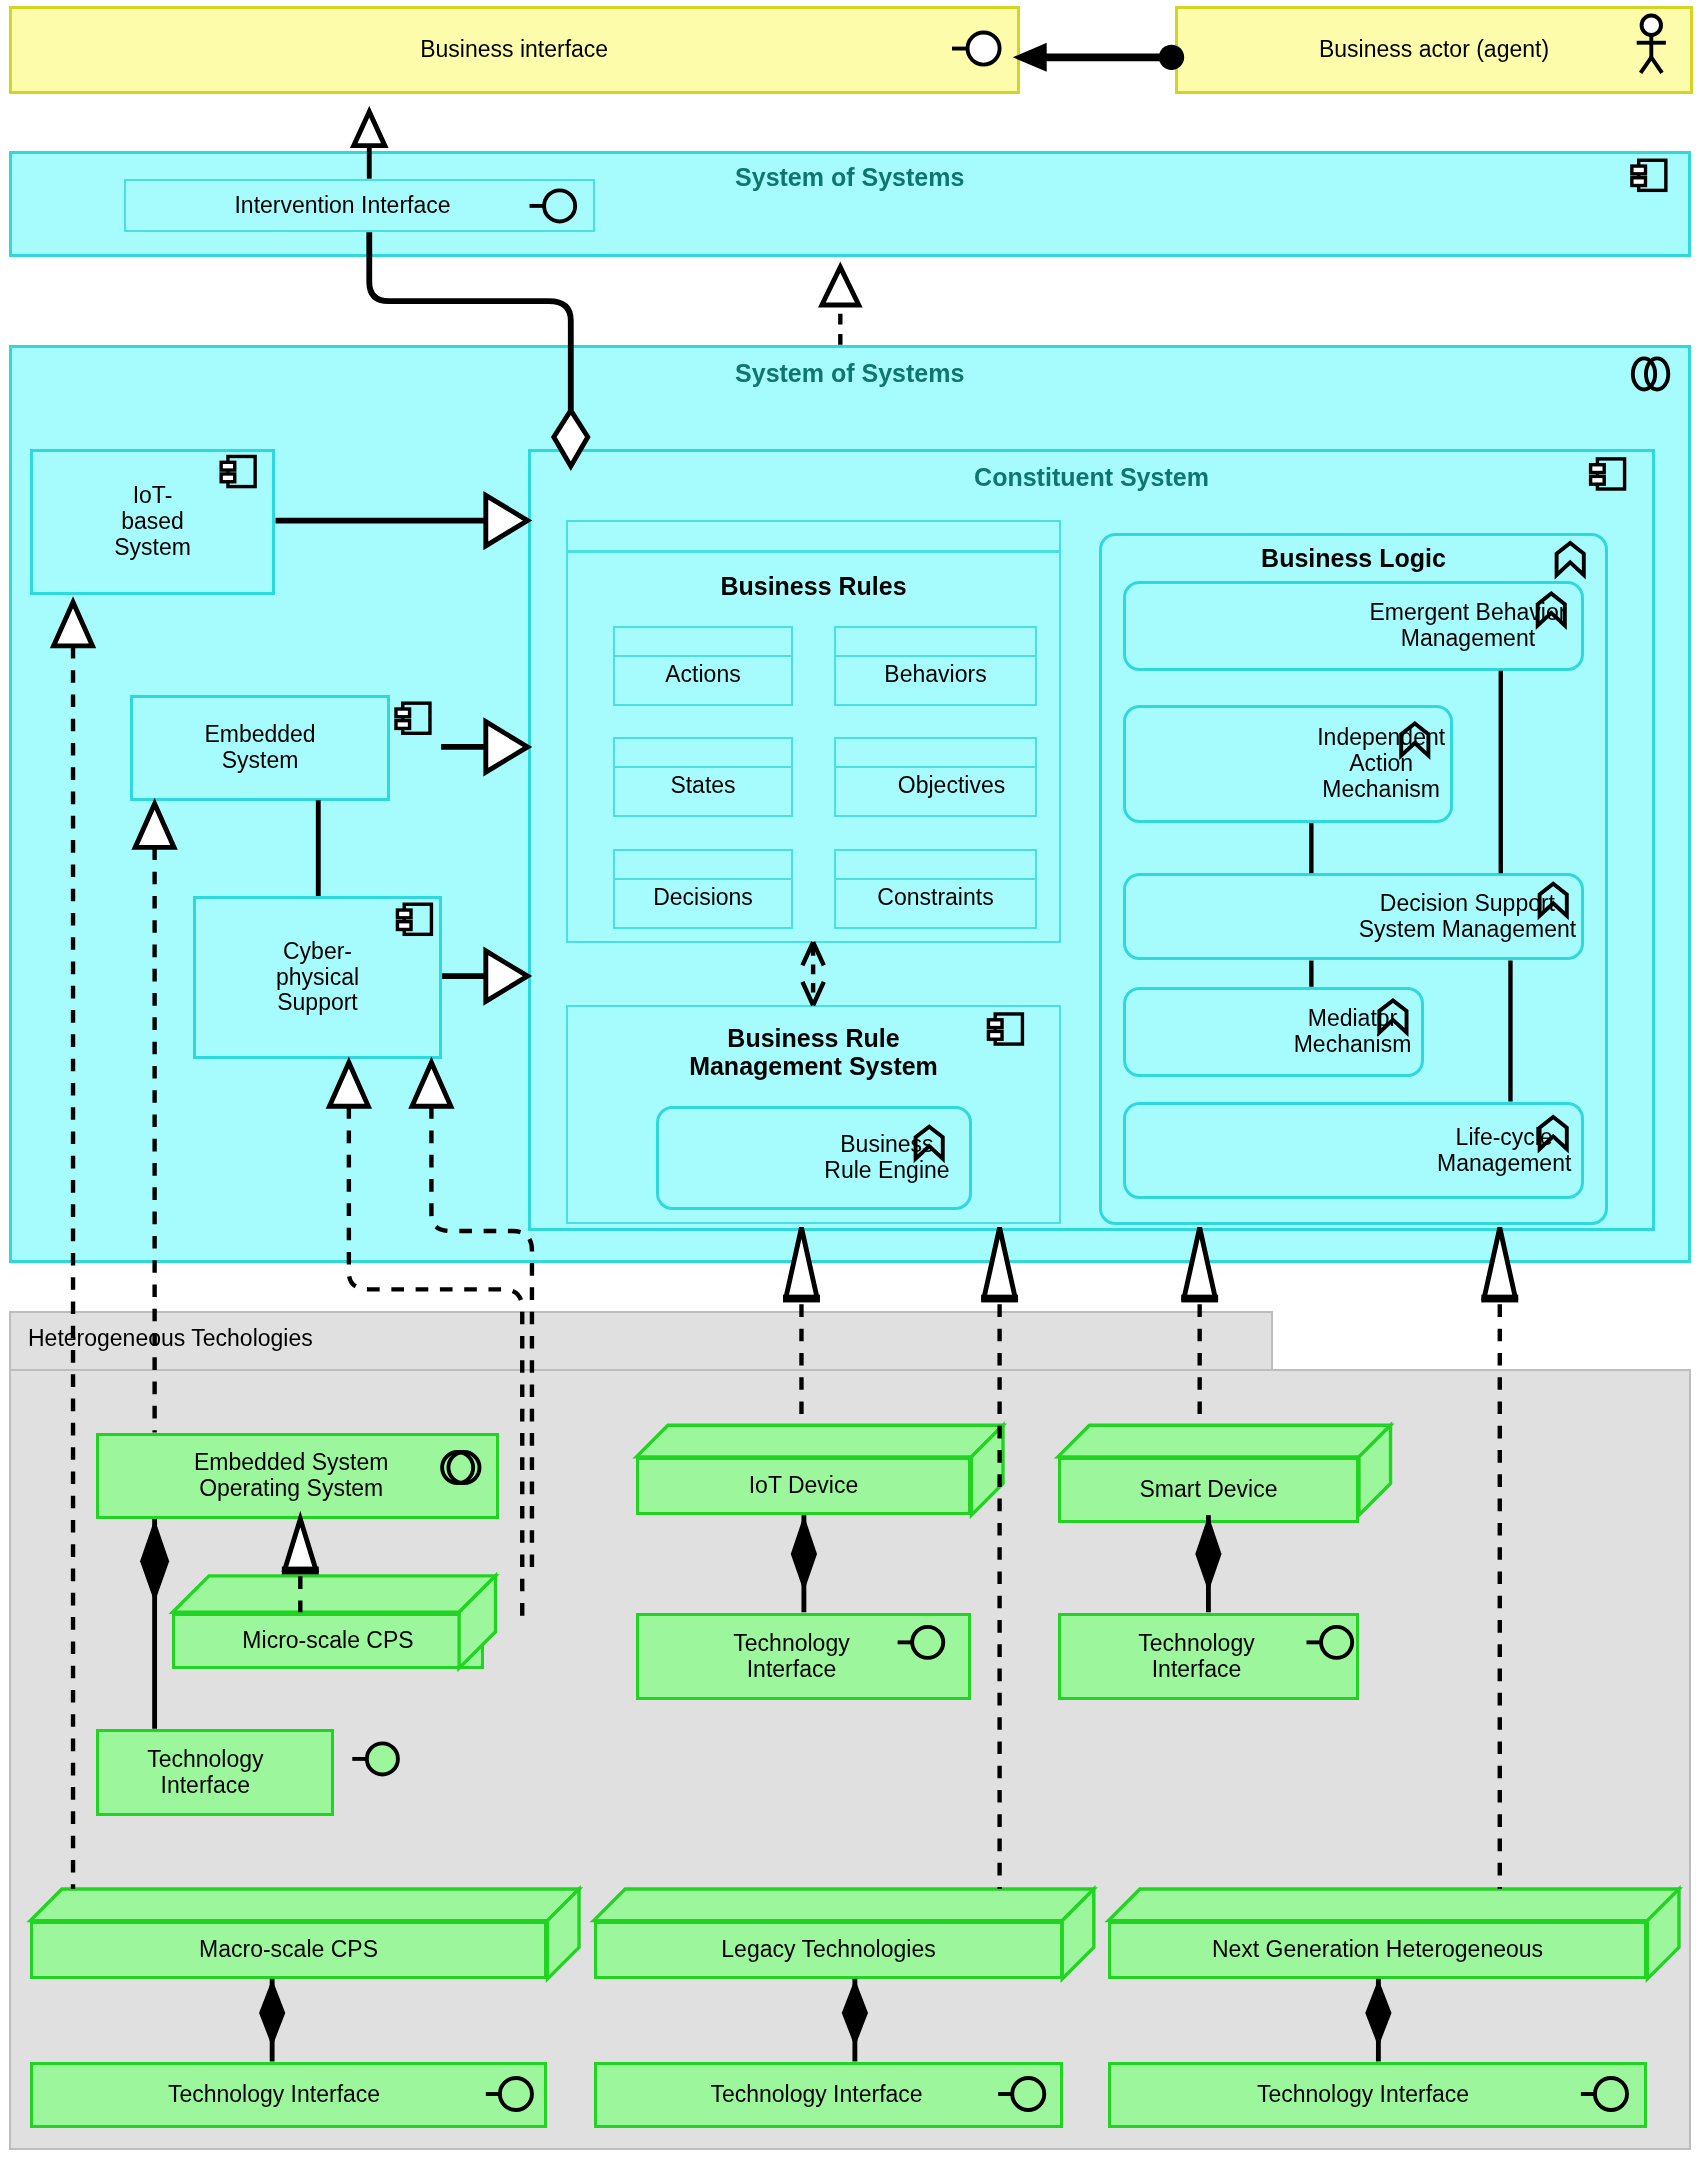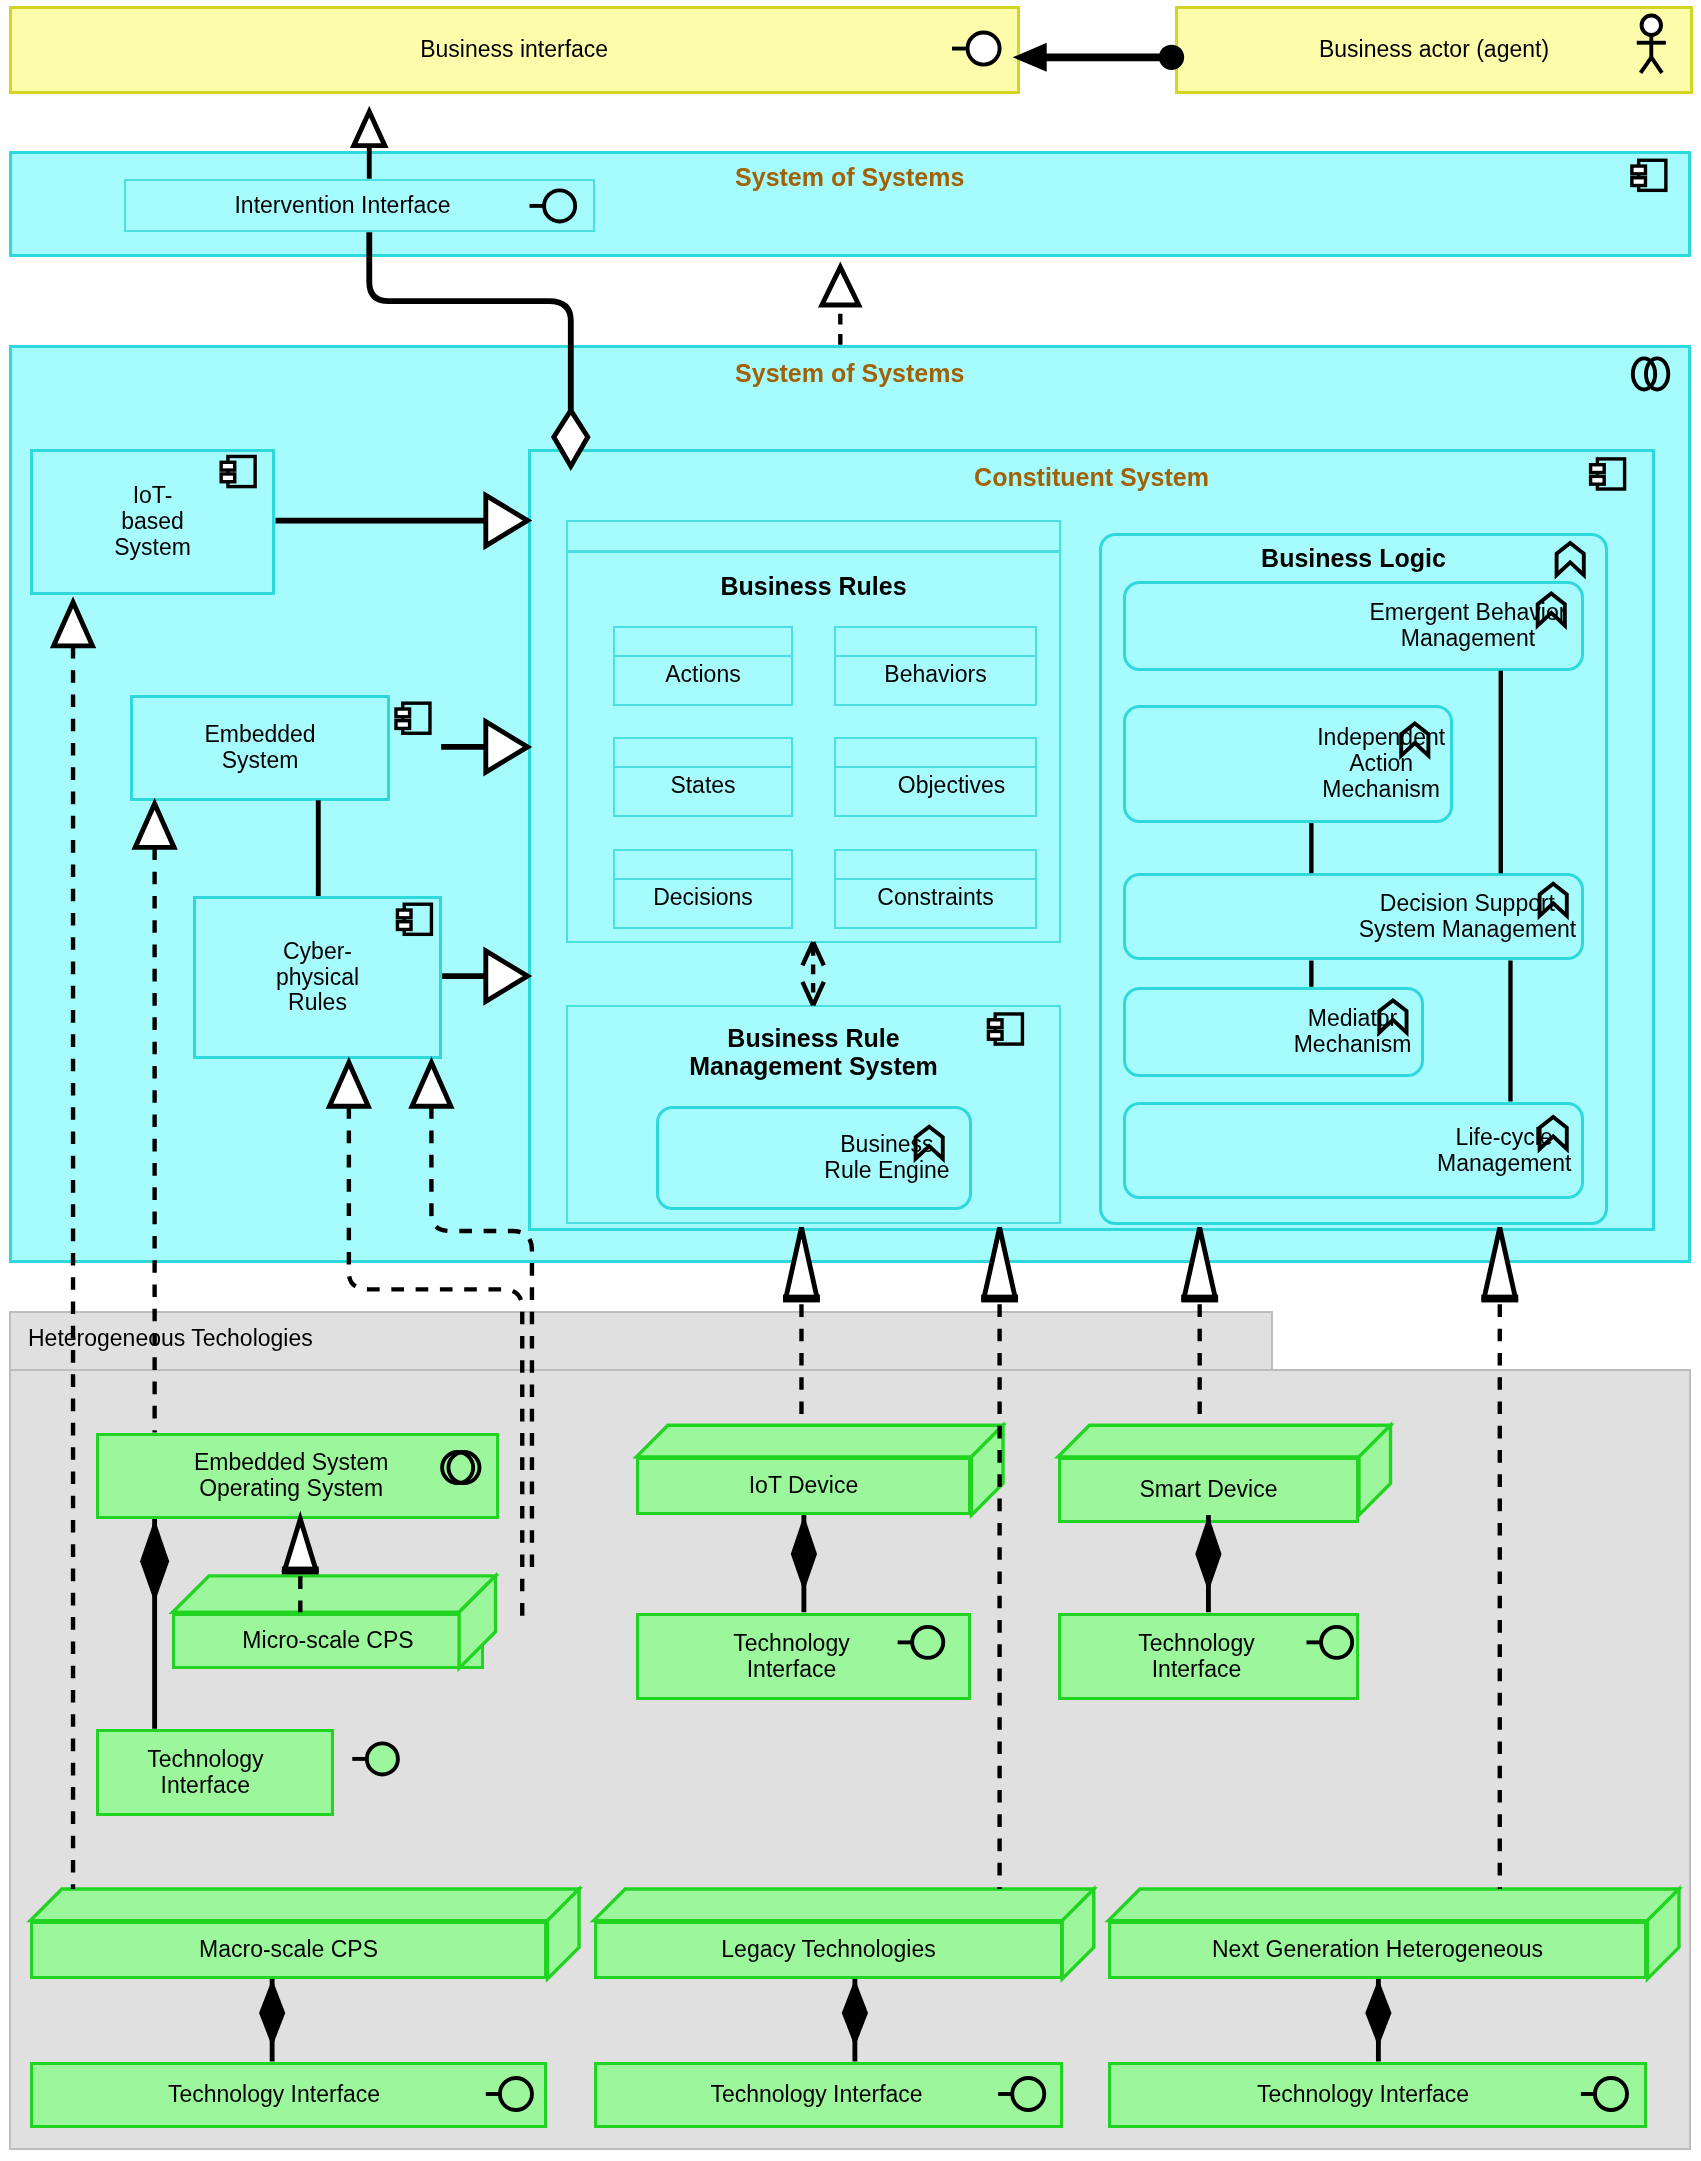--- a/index.html
+++ b/index.html
@@ -13,21 +13,21 @@
        justify-content:center;text-align:center;line-height:1.12;}
   .yellow{background:#fcfcab;border:3.9px solid #d4d425;}
   .cyan-outer{background:#a6fbfc;border:3.9px solid #2fd8dd;}
   .cyan-mid{background:#a6fbfc;border:3.4px solid #2fd8dd;}
   .cyan-thin{background:#a6fbfc;border:2.9px solid #49dfe3;align-items:center;}
   .cyan-rr{background:#a6fbfc;border:3.4px solid #2fd8dd;border-radius:16.5px;justify-content:flex-end;}
   .green{background:#9cf79c;border:3.4px solid #22d422;}
   .grey{background:#e0e0e0;border:2.9px solid #bdbdbd;}
 
   .t-reg{font-size:23px;color:#000;font-weight:400;}
-  .t-bold{font-size:25px;color:#a16207;font-weight:bold;}
+  .t-bold{font-size:25px;color:#0f766e;font-weight:bold;}
 
   .lbl{position:absolute;text-align:center;line-height:1.12;color:#000;}
 
   svg.overlay{position:absolute;left:0;top:0;width:1702px;height:2161px;
               pointer-events:none;overflow:visible;}
 </style>
 </head>
 <body>
 
 <div id="stage">
@@ -59,21 +59,21 @@
   </div>
 
   <div class="box cyan-mid" style="left:130px;top:695px;width:260px;height:106px;">
     <span class="t-reg" style="white-space:pre-line;">Embedded
 System</span>
   </div>
 
   <div class="box cyan-mid" style="left:193px;top:896px;width:249px;height:163px;">
     <span class="t-reg" style="white-space:pre-line;">Cyber-
 physical
-Rules</span>
+Support</span>
   </div>
 
   <div class="box cyan-mid" style="left:528px;top:449px;width:1127px;height:782px;align-items:flex-start;justify-content:center;">
     <span class="t-bold" style="margin-top:10.7px;">Constituent System</span>
   </div>
 
   <div class="abs cyan-thin" style="left:566px;top:520px;width:495px;height:423px;"></div>
   <div class="abs" style="left:566px;top:550px;width:495px;height:2.9px;background:#49dfe3;"></div>
   <div class="lbl t-bold" style="left:566px;top:572px;width:495px;">Business Rules</div>
 

